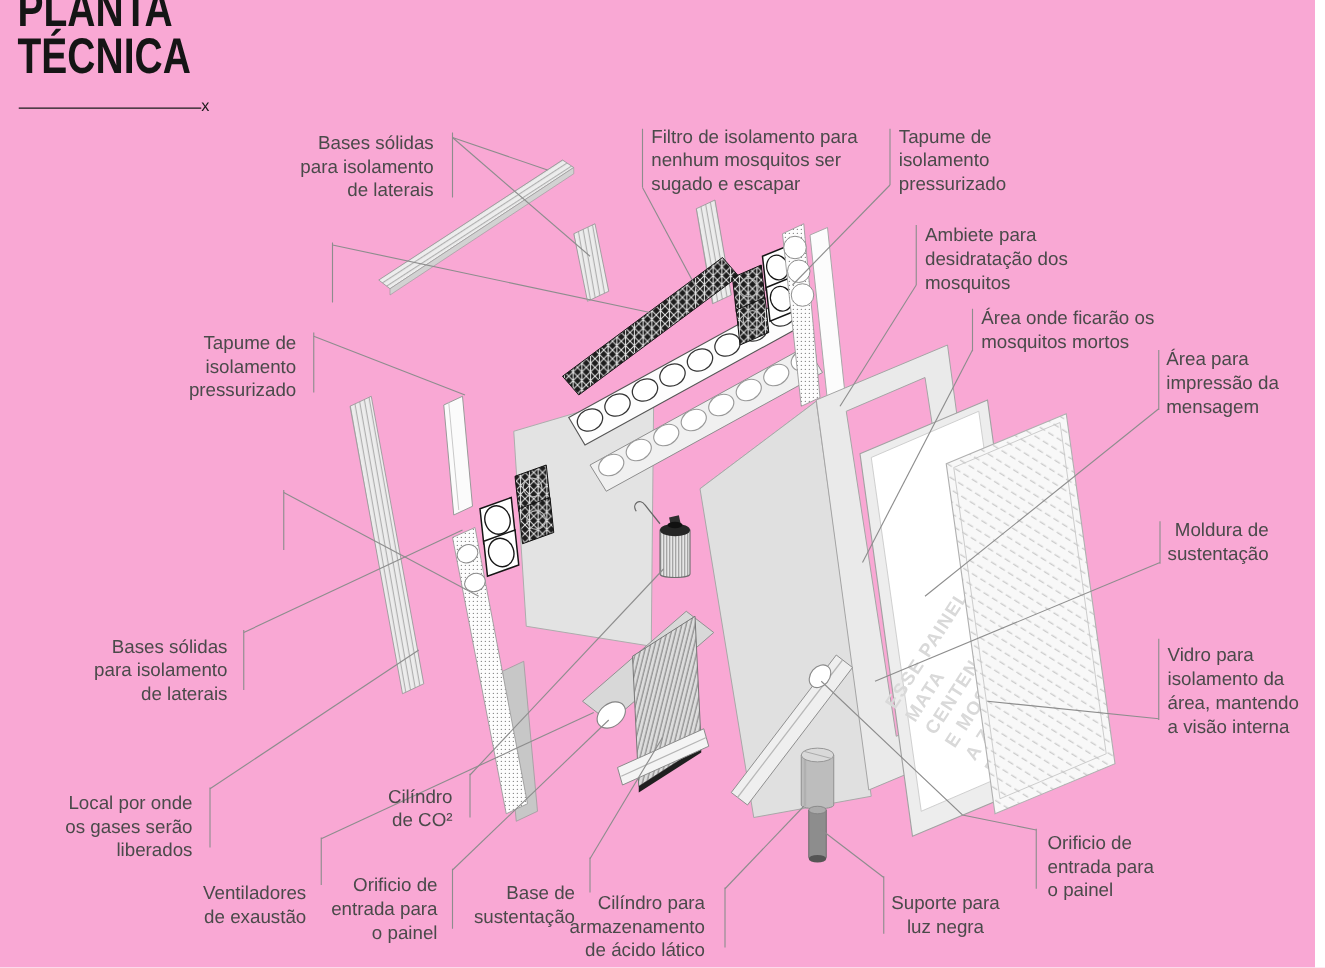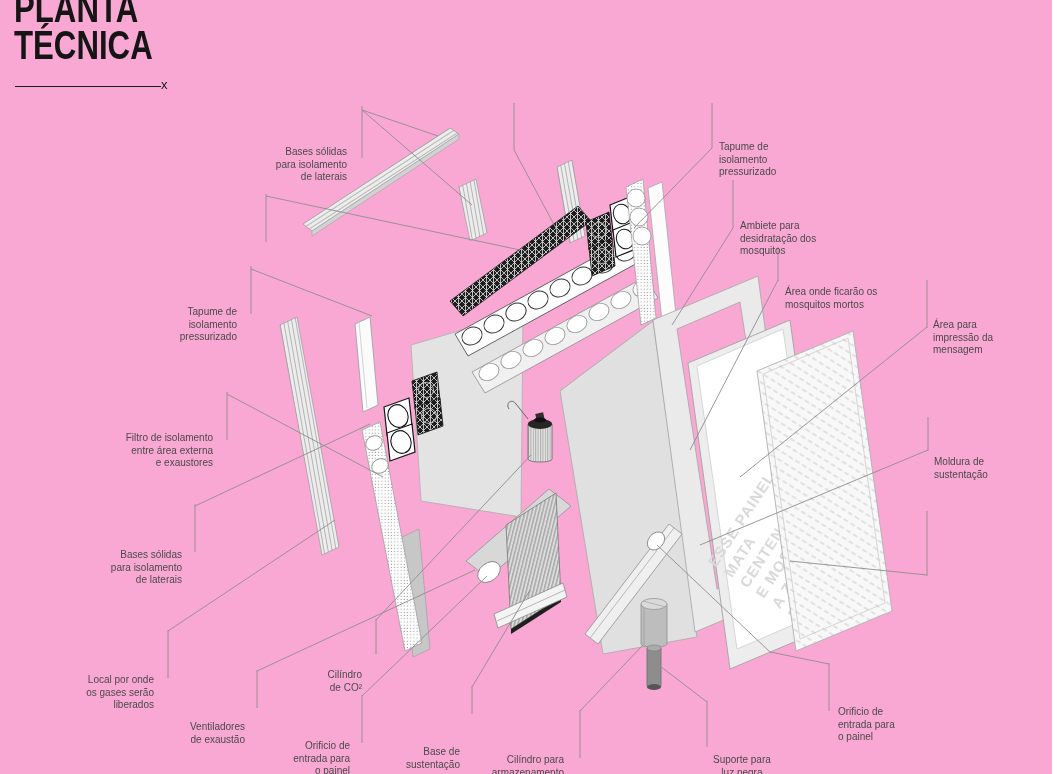--- a/index.html
+++ b/index.html
@@ -4,22 +4,22 @@
 <style>
   html,body{margin:0;padding:0;background:#fff;}
   .stage{position:relative;width:1052px;height:774px;background:#f9a8d4;overflow:hidden;
          font-family:"Liberation Sans",sans-serif;}
   .title{position:absolute;left:14px;top:-10px;font-size:40px;line-height:37px;
          font-weight:800;color:#151515;letter-spacing:0px;transform:scaleX(0.78);
          transform-origin:left top;white-space:pre-line;}
   .rule{position:absolute;left:15px;top:86px;width:146px;border-top:1.6px solid #1a1a1a;}
   .rule-x{position:absolute;left:161px;top:77px;font-size:13px;color:#1a1a1a;}
   .art{position:absolute;left:0;top:0;}
-  .lbl{position:absolute;font-size:10px;line-height:1.26;color:#4a4a4a;
-       white-space:pre-line;margin-top:40px;}
+  .lbl{position:absolute;font-size:15px;line-height:1.26;color:#4a4a4a;
+       white-space:pre-line;}
   .lbl.r{text-align:right;}
   .lbl.l{text-align:left;}
 </style>
 </head>
 <body>
 
 <div class="stage">
 
   <div class="title"><span>PLANTA</span>
 <span>TÉCNICA</span></div>
@@ -245,48 +245,52 @@
       <line x1="707" y1="701" x2="707" y2="747"></line>
       <line x1="707" y1="702" x2="656" y2="663"></line>
       <line x1="829" y1="663" x2="829" y2="711"></line>
       <polyline points="829,664 770,652 657,545"></polyline>
     </g>
   </svg>
 
   <div class="lbl r" style="right:705px;top:106px;">Bases sólidas
 para isolamento
 de laterais</div>
+  <div class="lbl l" style="left:521px;top:101px;">Filtro de isolamento para
+nenhum mosquitos ser
+sugado e escapar</div>
   <div class="lbl l" style="left:719px;top:101px;">Tapume de
 isolamento
 pressurizado</div>
   <div class="lbl l" style="left:740px;top:180px;">Ambiete para
 desidratação dos
 mosquitos</div>
   <div class="lbl r" style="right:815px;top:266px;">Tapume de
 isolamento
 pressurizado</div>
   <div class="lbl l" style="left:785px;top:246px;">Área onde ficarão os
 mosquitos mortos</div>
   <div class="lbl l" style="left:933px;top:279px;">Área para
 impressão da
 mensagem</div>
-  <div class="lbl r" style="right:839px;top:392px;">Filtro de isolamento
-entre área externa
-e exaustores</div>
-  <div class="lbl l" style="left:934px;top:416px;">Moldura de
+  <div class="lbl l" style="left:934px;top:416px;text-align:right;">Moldura de
 sustentação</div>
   <div class="lbl r" style="right:870px;top:509px;">Bases sólidas
 para isolamento
 de laterais</div>
+  <div class="lbl l" style="left:934px;top:516px;">Vidro para
+isolamento da
+área, mantendo
+a visão interna</div>
   <div class="lbl r" style="right:898px;top:634px;text-align:right;">Local por onde
 os gases serão
 liberados</div>
   <div class="lbl r" style="right:690px;top:629px;">Cilíndro
 de CO²</div>
-  <div class="lbl r" style="right:807px;top:681px;">Ventiladores
+  <div class="lbl r" style="right:807px;top:706px;">Ventiladores
 de exaustão</div>
   <div class="lbl r" style="right:702px;top:700px;">Orificio de
 entrada para
 o painel</div>
   <div class="lbl r" style="right:592px;top:706px;">Base de
 sustentação</div>
   <div class="lbl r" style="right:488px;top:714px;">Cilíndro para
 armazenamento
 de ácido lático</div>
   <div class="lbl l" style="left:713px;top:714px;text-align:center;">Suporte para

